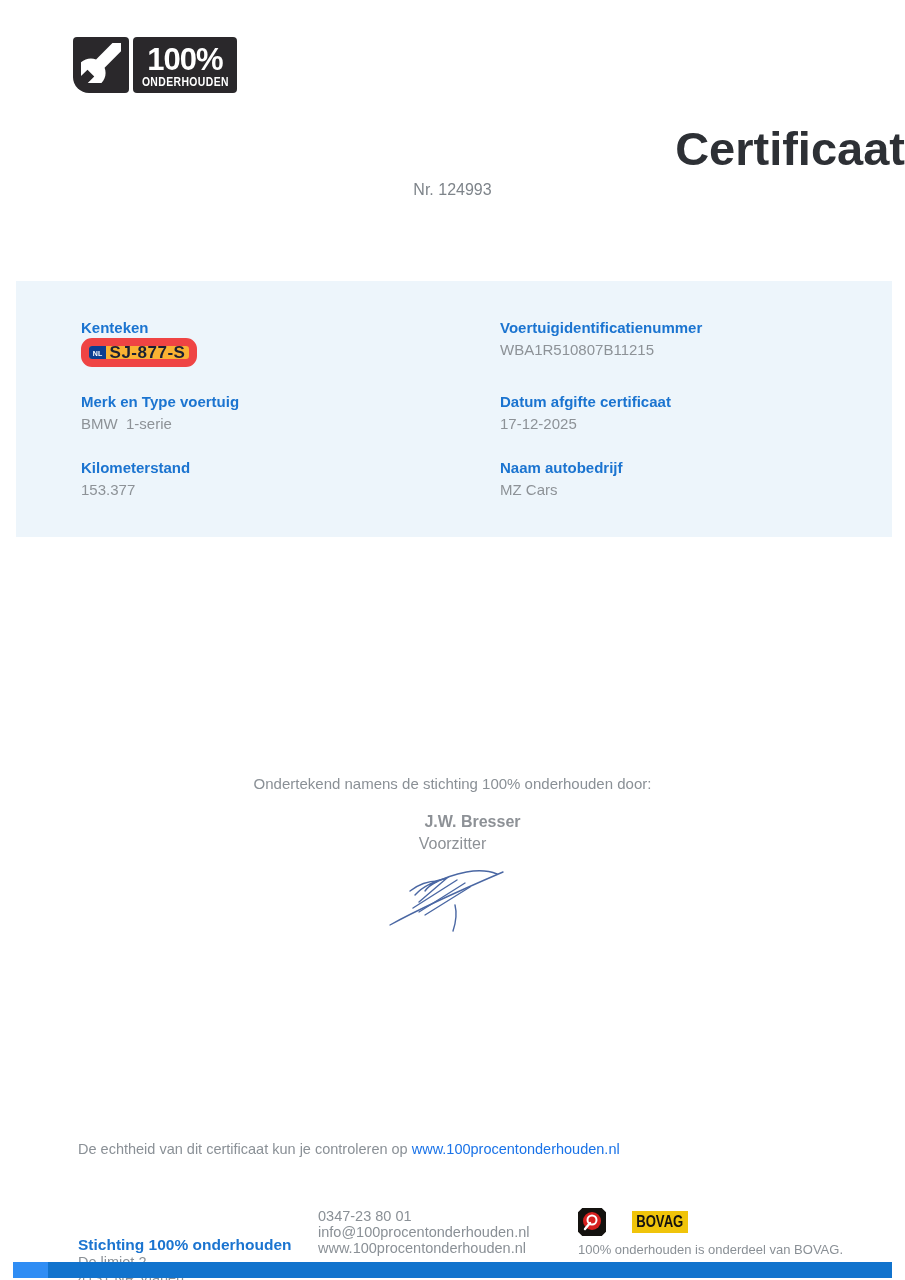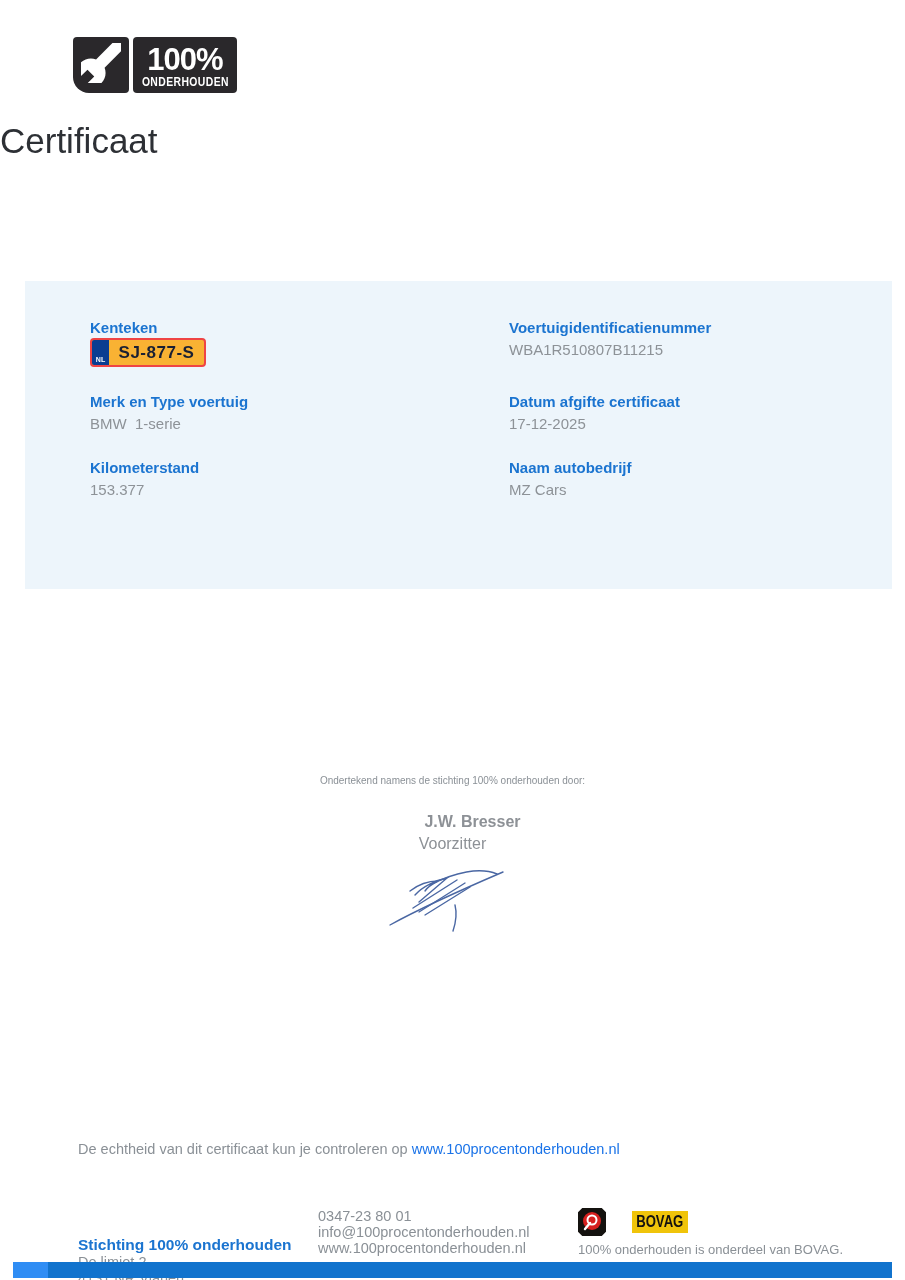--- a/index.html
+++ b/index.html
@@ -15,45 +15,45 @@
   .logo-block { background:#2a282b; height:56px; border-radius:4px; }
   .logo-wrench { width:56px; border-bottom-left-radius:16px;
     display:flex; align-items:center; justify-content:center; }
   .logo-textblock { width:104px; display:flex; flex-direction:column;
     align-items:center; justify-content:center; padding-top:2px; }
   .logo-100 { color:#fff; font-weight:bold; font-size:31px; line-height:29px; letter-spacing:-1px; }
   .logo-onderhouden { color:#fff; font-weight:bold; font-size:13px; line-height:13px;
     letter-spacing:.5px; transform:scaleX(.8); transform-origin:center; margin-top:1px; white-space:nowrap; }
 
   
-  .title { left:0; right:0; top:121px; text-align:left;
-    font-size:35px; font-weight:normal; color:#2d3035; }
+  .title { left:0; right:0; top:121px; text-align:right;
+    font-size:47px; font-weight:bold; color:#2d3035; }
   .cert-nr { left:0; right:0; top:181px; text-align:center;
     font-size:16px; color:#7e848a; }
 
   
-  .panel { left:25px; right:13px; top:281px; height:308px; background:#edf5fb; }
+  .panel { left:16px; right:13px; top:281px; height:256px; background:#edf5fb; }
   .label { position:absolute; font-weight:bold; color:#1b74d0; font-size:15px; }
   .value { position:absolute; color:#8d9297; font-size:15px; white-space:pre-wrap; }
 
   .plate { position:absolute; left:65px; top:57px; width:116px; height:29px;
-    display:flex; border:2px solid #ef4444; border-radius:4px;
+    display:flex; border:8px solid #ef4444; border-radius:11px;
     background:#f9b233; overflow:hidden; }
   .plate-strip { width:17px; background:#0b3d91; color:#fff; display:flex;
     align-items:flex-end; justify-content:center; font-size:7px; font-weight:bold;
     padding-bottom:2px; }
   .plate-number { flex:1; display:flex; align-items:center; justify-content:center;
     font-size:17px; font-weight:bold; color:#1a2033; letter-spacing:.5px; }
 
   
   .declaration { left:35px; right:35px; top:620px; text-align:center;
     font-size:15px; font-weight:bold; color:#8a9096; line-height:22px; }
 
   
-  .sign-intro { left:0; right:0; top:775px; text-align:center; font-size:10px; color:#8a9096; }
+  .sign-intro { left:0; right:0; top:775px; text-align:center; font-size:15px; color:#8a9096; }
   .sign-name  { left:0; right:0; top:813px; text-align:center; font-size:16px; font-weight:bold; color:#8d9196;padding-left:40px; }
   .sign-role  { left:0; right:0; top:835px; text-align:center; font-size:16px; font-weight:normal; color:#8d9196; }
   .signature  { left:385px; top:850px; }
 
   
   .verify { left:78px; top:1141px; font-size:14.5px; color:#8a9096; }
   .verify a, .link { color:#1a73e8; text-decoration:none; cursor:pointer; }
 
   
   .footer-org { left:78px; top:1208px;margin-top:28px; }
@@ -89,20 +89,21 @@
         </svg>
       </span>
     </div>
     <div class="logo-block logo-textblock">
       <span class="logo-100">100%</span>
       <span class="logo-onderhouden">ONDERHOUDEN</span>
     </div>
   </div>
 
   <div class="abs title">Certificaat</div>
+  <div class="abs cert-nr">Nr. 124993</div>
 
   <div class="abs panel">
     <div class="label" style="left:65px; top:38px">Kenteken</div>
     <div class="plate">
       <div class="plate-strip">NL</div>
       <div class="plate-number">SJ-877-S</div>
     </div>
 
     <div class="label" style="left:484px; top:38px">Voertuigidentificatienummer</div>
     <div class="value" style="left:484px; top:60px">WBA1R510807B11215</div>

